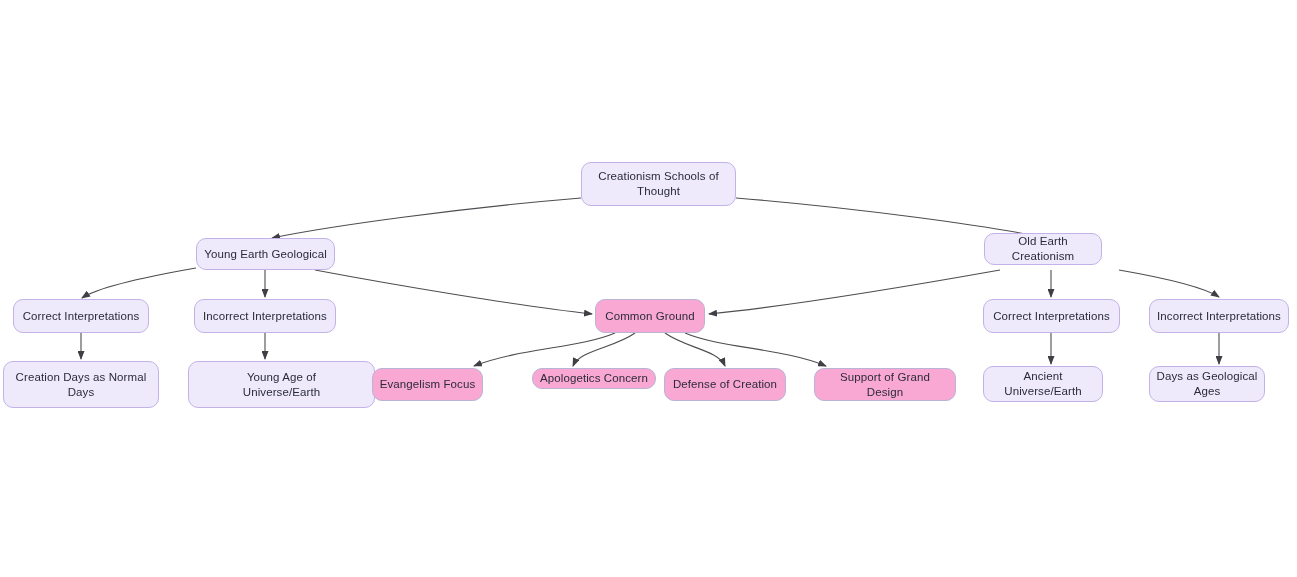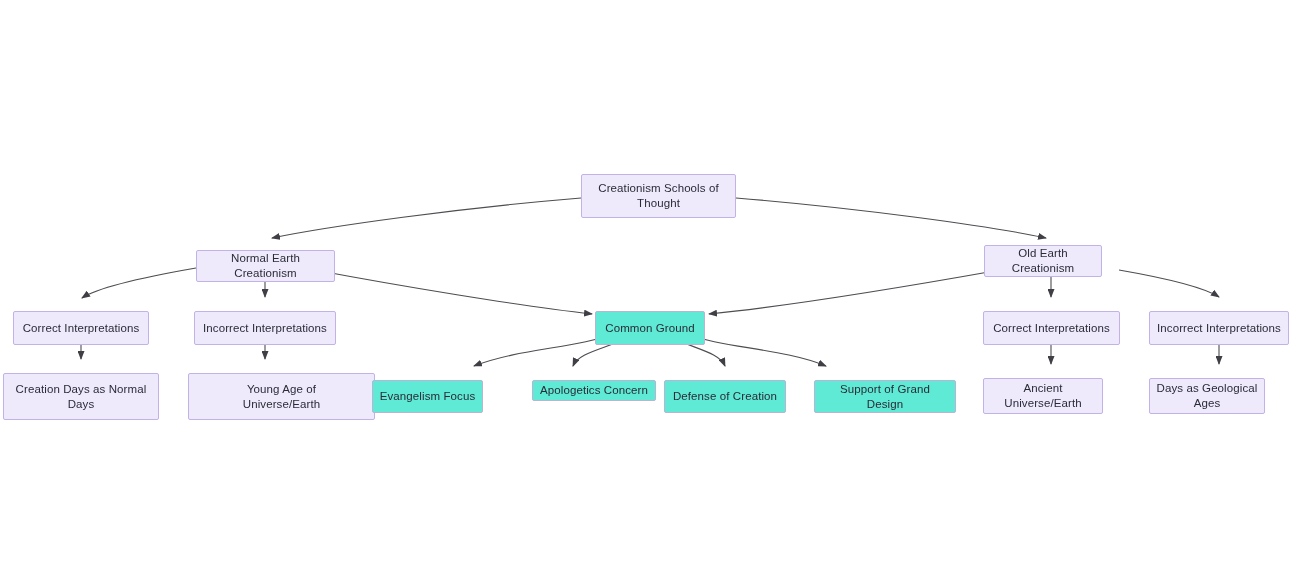--- a/index.html
+++ b/index.html
@@ -28,34 +28,33 @@
     pointer-events: none;
   }
   .node {
     position: absolute;
     box-sizing: border-box;
     display: flex;
     align-items: center;
     justify-content: center;
     text-align: center;
     border: 1px solid #bfb0e3;
-    border-radius: 2px;
+    border-radius: 10px;
     font-size: 11.5px;
     line-height: 15px;
     color: #2b2b38;
     padding: 0 6px;
     letter-spacing: 0.1px;
-    margin-top: 12px;
   }
   .node.lavender {
     background: #eeeafc;
     border-color: #c3b2e8;
   }
   .node.green {
-    background: #5eead4;
+    background: #f9a8d4;
     border-color: #b9b3d6;
   }
   .node-label {
     display: block;
     white-space: pre-line;
   }
 </style>
 </head>
 <body>
 
@@ -86,21 +85,21 @@
         <path d="M 1219,333 L 1219,364" marker-end="url(#arrowhead)" stroke="#4d4d52"></path>
       </g>
   </svg>
 
   <div id="node-group">
       <div class="node lavender" style="left: 581px; top: 162px; width: 155px; height: 44px;">
         <span class="node-label">Creationism Schools of
 Thought</span>
       </div>
       <div class="node lavender" style="left: 196px; top: 238px; width: 139px; height: 32px;">
-        <span class="node-label">Normal Earth Creationism</span>
+        <span class="node-label">Young Earth Geological</span>
       </div>
       <div class="node lavender" style="left: 984px; top: 233px; width: 118px; height: 32px;">
         <span class="node-label">Old Earth Creationism</span>
       </div>
       <div class="node lavender" style="left: 13px; top: 299px; width: 136px; height: 34px;">
         <span class="node-label">Correct Interpretations</span>
       </div>
       <div class="node lavender" style="left: 194px; top: 299px; width: 142px; height: 34px;">
         <span class="node-label">Incorrect Interpretations</span>
       </div>

